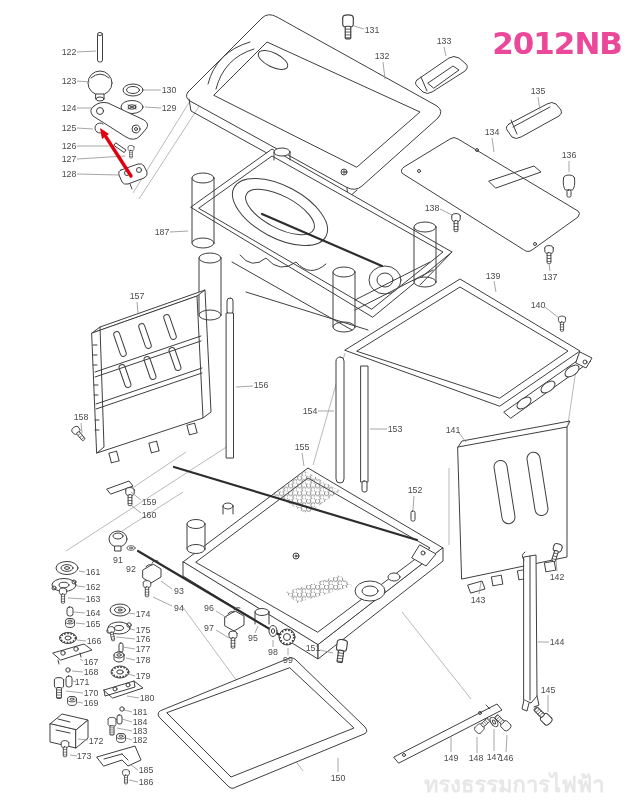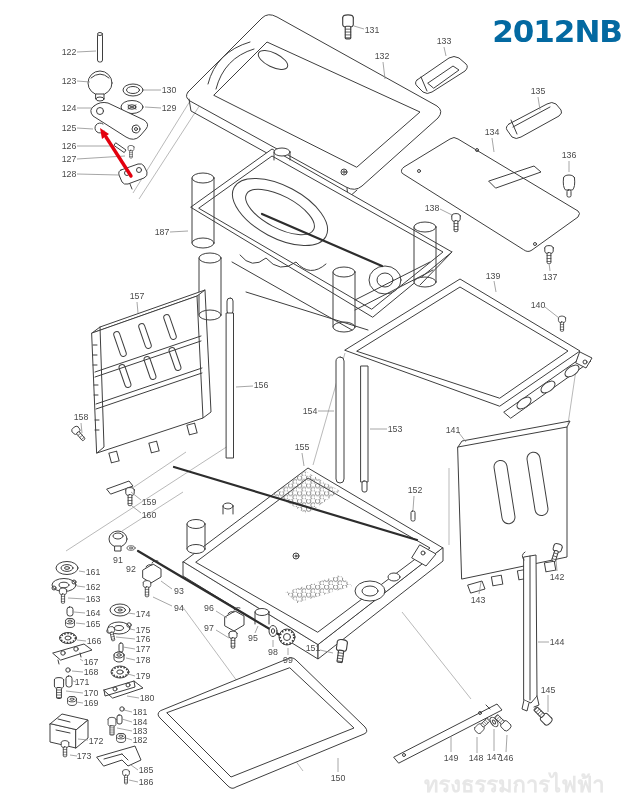--- a/index.html
+++ b/index.html
@@ -500,16 +500,16 @@
         <text x="140" y="743" text-anchor="middle">182</text>
         <text x="146" y="773" text-anchor="middle">185</text>
         <text x="146" y="785" text-anchor="middle">186</text>
       </g>
   <g id="arrowg">
         <line x1="131" y1="176" x2="106" y2="137" stroke="#e3000e" stroke-width="3.4" stroke-linecap="round"></line>
         <polygon points="100,128,109,134,102,139" fill="#e3000e"></polygon>
       </g>
 </svg>
 
-<div class="model-title" style="color: #0369a1;">2012NB</div>
+<div class="model-title" style="color: #ec4899; margin-top: 12px;">2012NB</div>
 <div class="watermark" style="color: rgb(231, 231, 231);">ทรงธรรมการไฟฟ้า</div>
 
 </div>
 
 </body></html>

